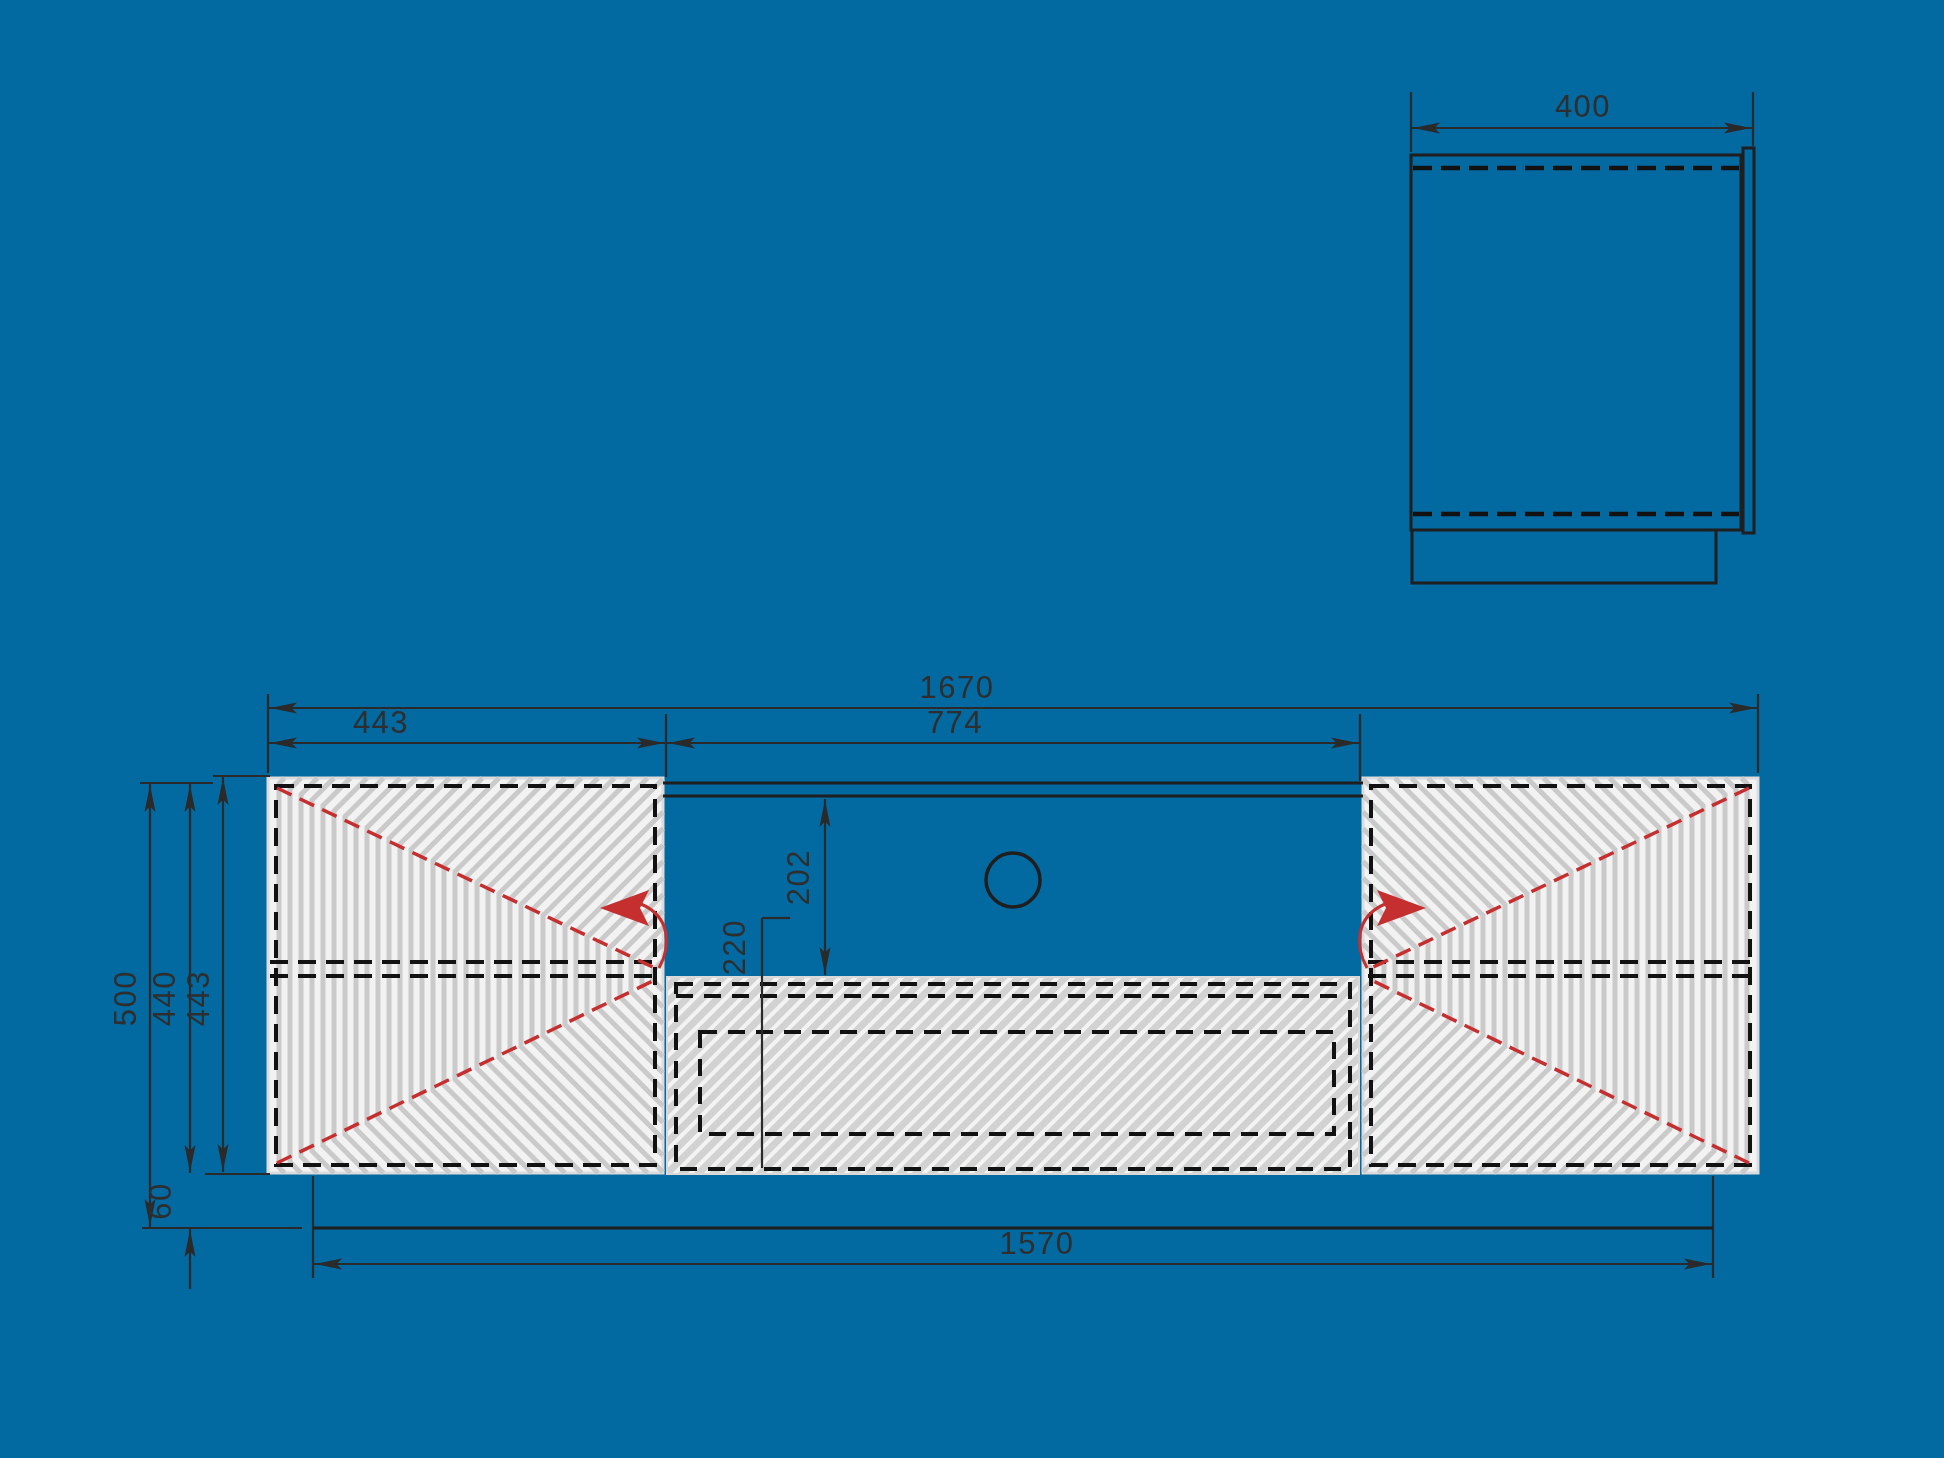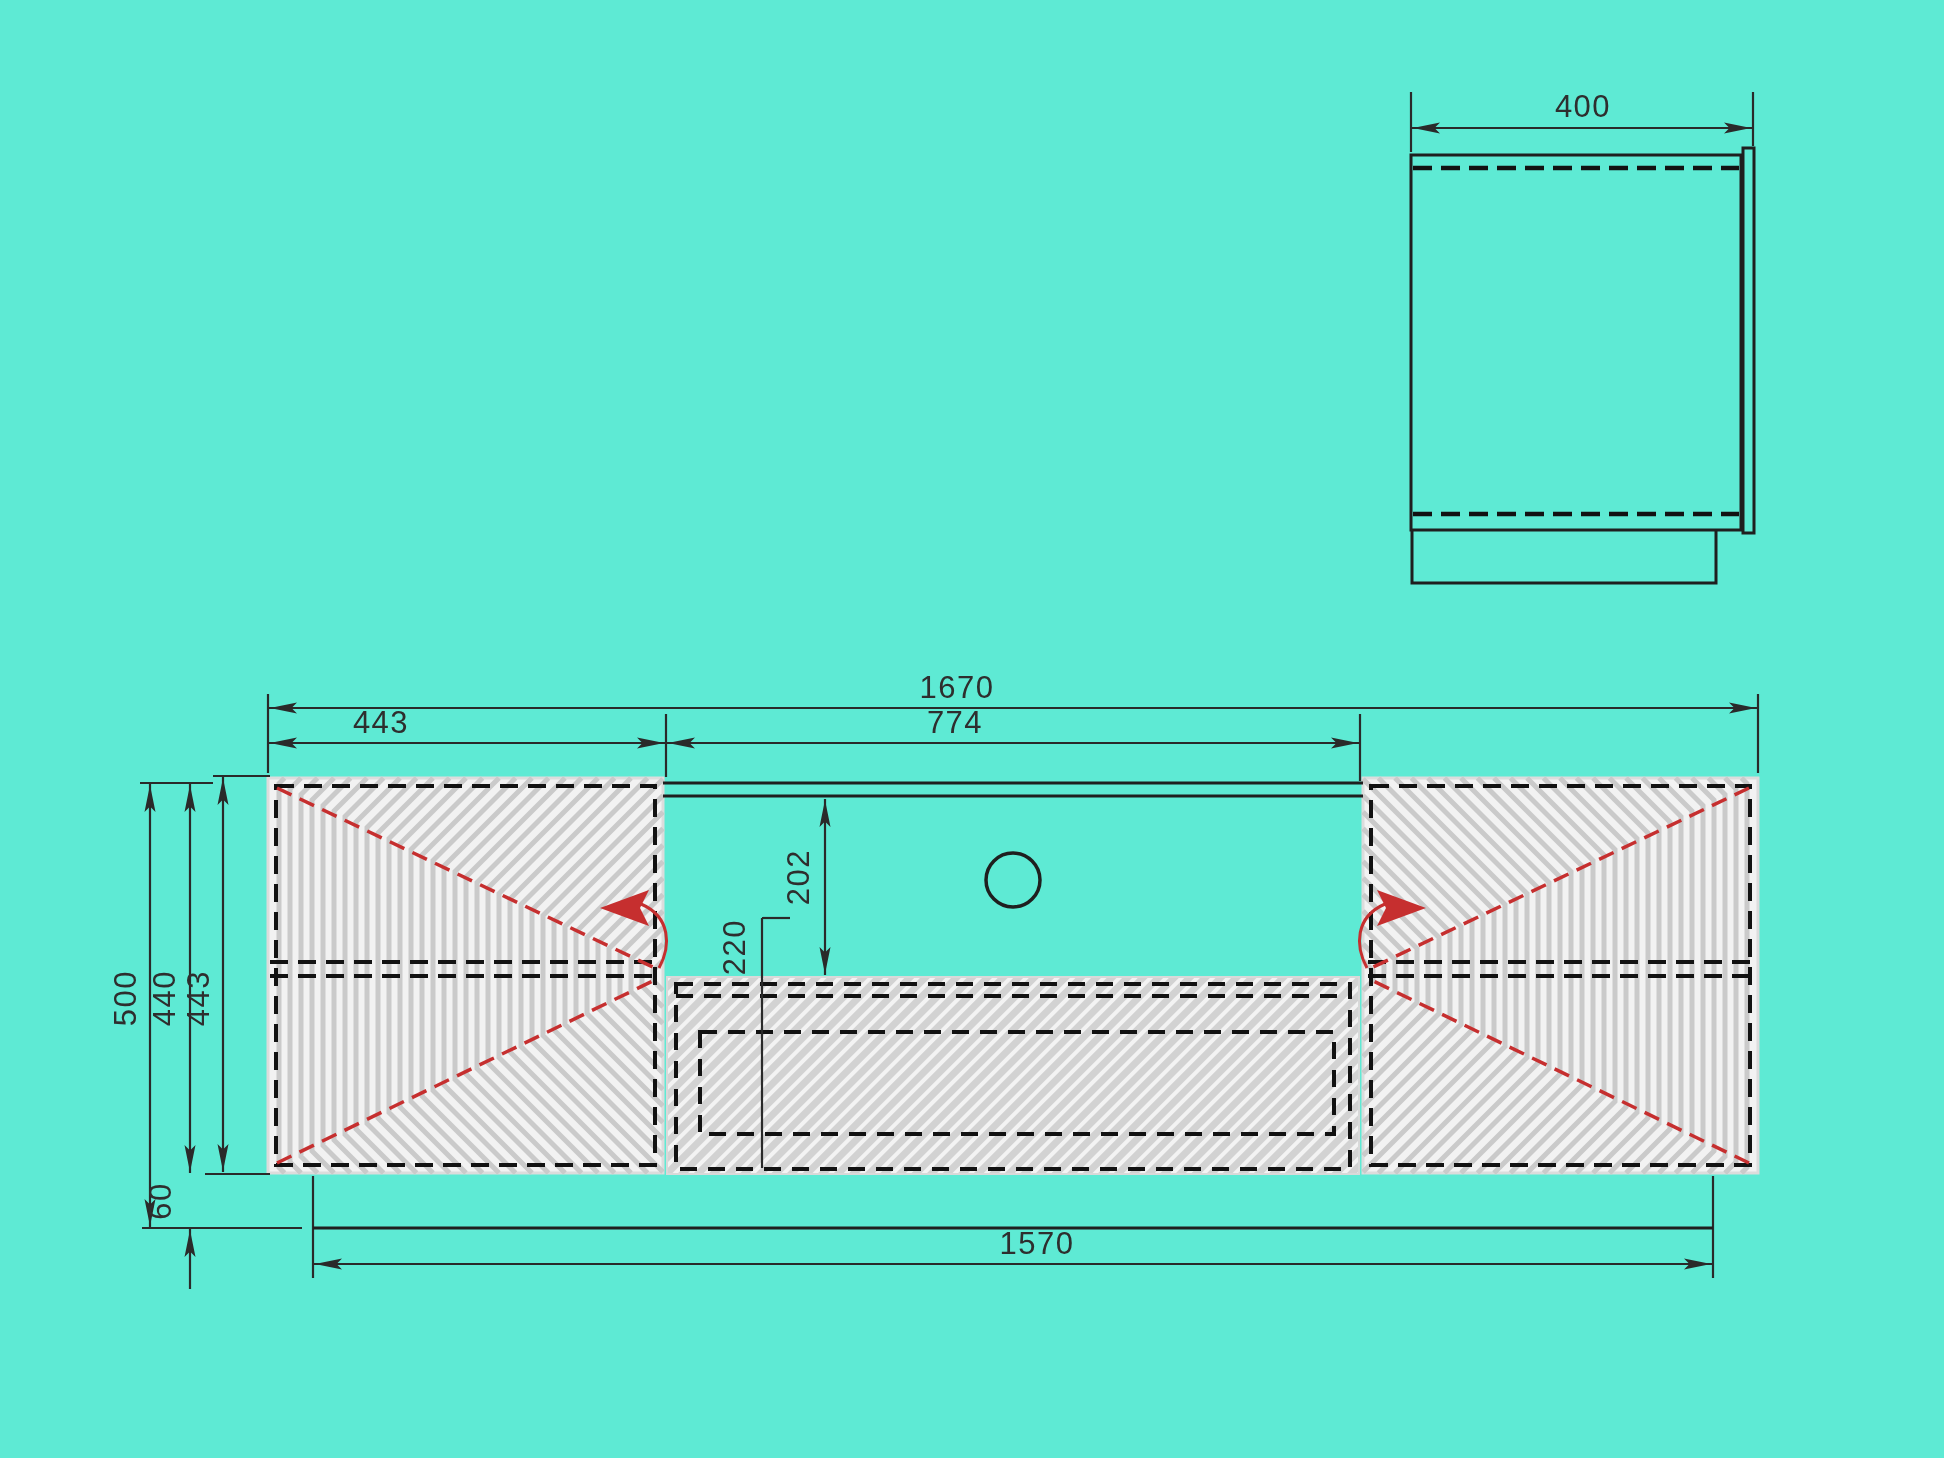--- a/index.html
+++ b/index.html
@@ -1,16 +1,16 @@
 <!DOCTYPE html>
 <html><head>
 <meta charset="utf-8">
 <style>
   html,body{margin:0;padding:0;background:#ffffff;}
-  .page{position:relative;width:1944px;height:1458px;background:#5eead4;overflow:hidden;
+  .page{position:relative;width:1944px;height:1458px;background:#0369a1;overflow:hidden;
         font-family:"Liberation Sans", sans-serif;}
   svg text{font-family:"Liberation Sans", sans-serif;font-size:31px;fill:#2e2e2e;letter-spacing:1.5px;}
   .obj{stroke:#1f1f1f;stroke-width:3;fill:none;}
   .thin{stroke:#2a2a2a;stroke-width:2.2;fill:none;}
   .hid{stroke:#121212;stroke-width:4;fill:none;stroke-dasharray:18 10;}
   .hid2{stroke:#121212;stroke-width:4;fill:none;stroke-dasharray:17 11;}
   .sidehid{stroke:#121212;stroke-width:4.5;fill:none;stroke-dasharray:19 9;}
   .red{stroke:#c62f2f;stroke-width:3.5;fill:none;stroke-dasharray:16 9;}
   .redsolid{stroke:#c62f2f;stroke-width:3;fill:none;}
   .arr{fill:#2a2a2a;stroke:none;}

